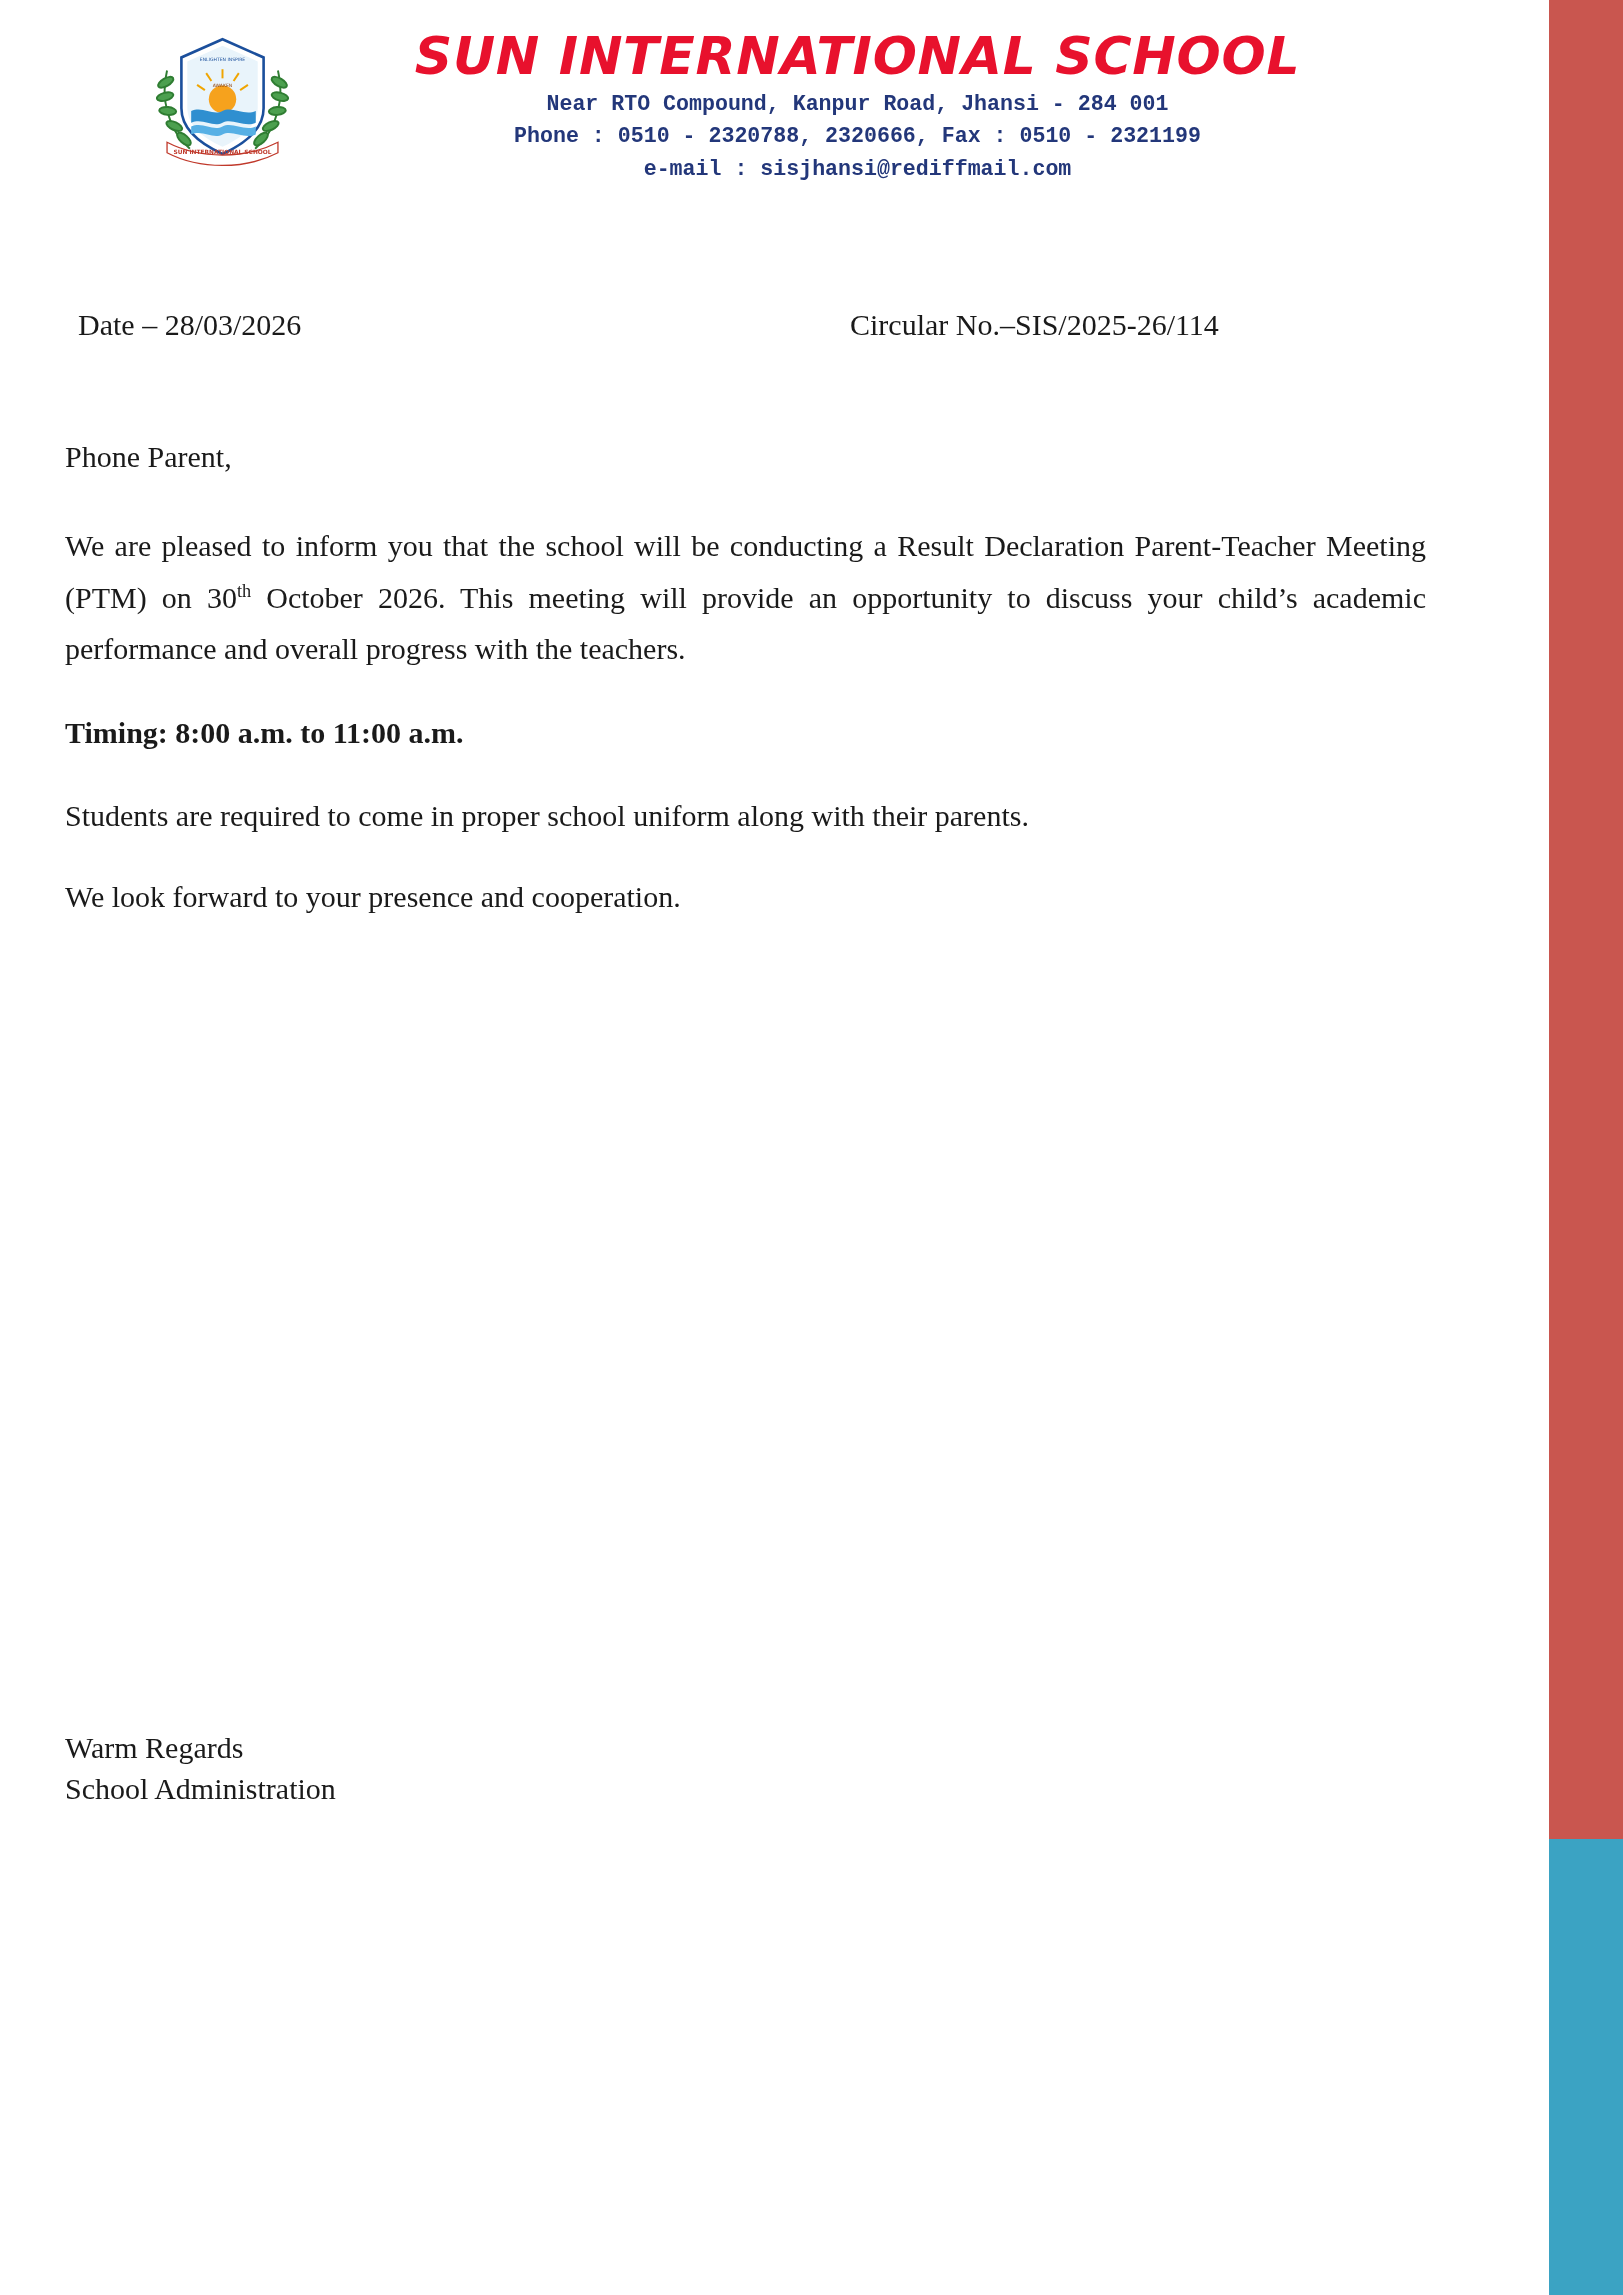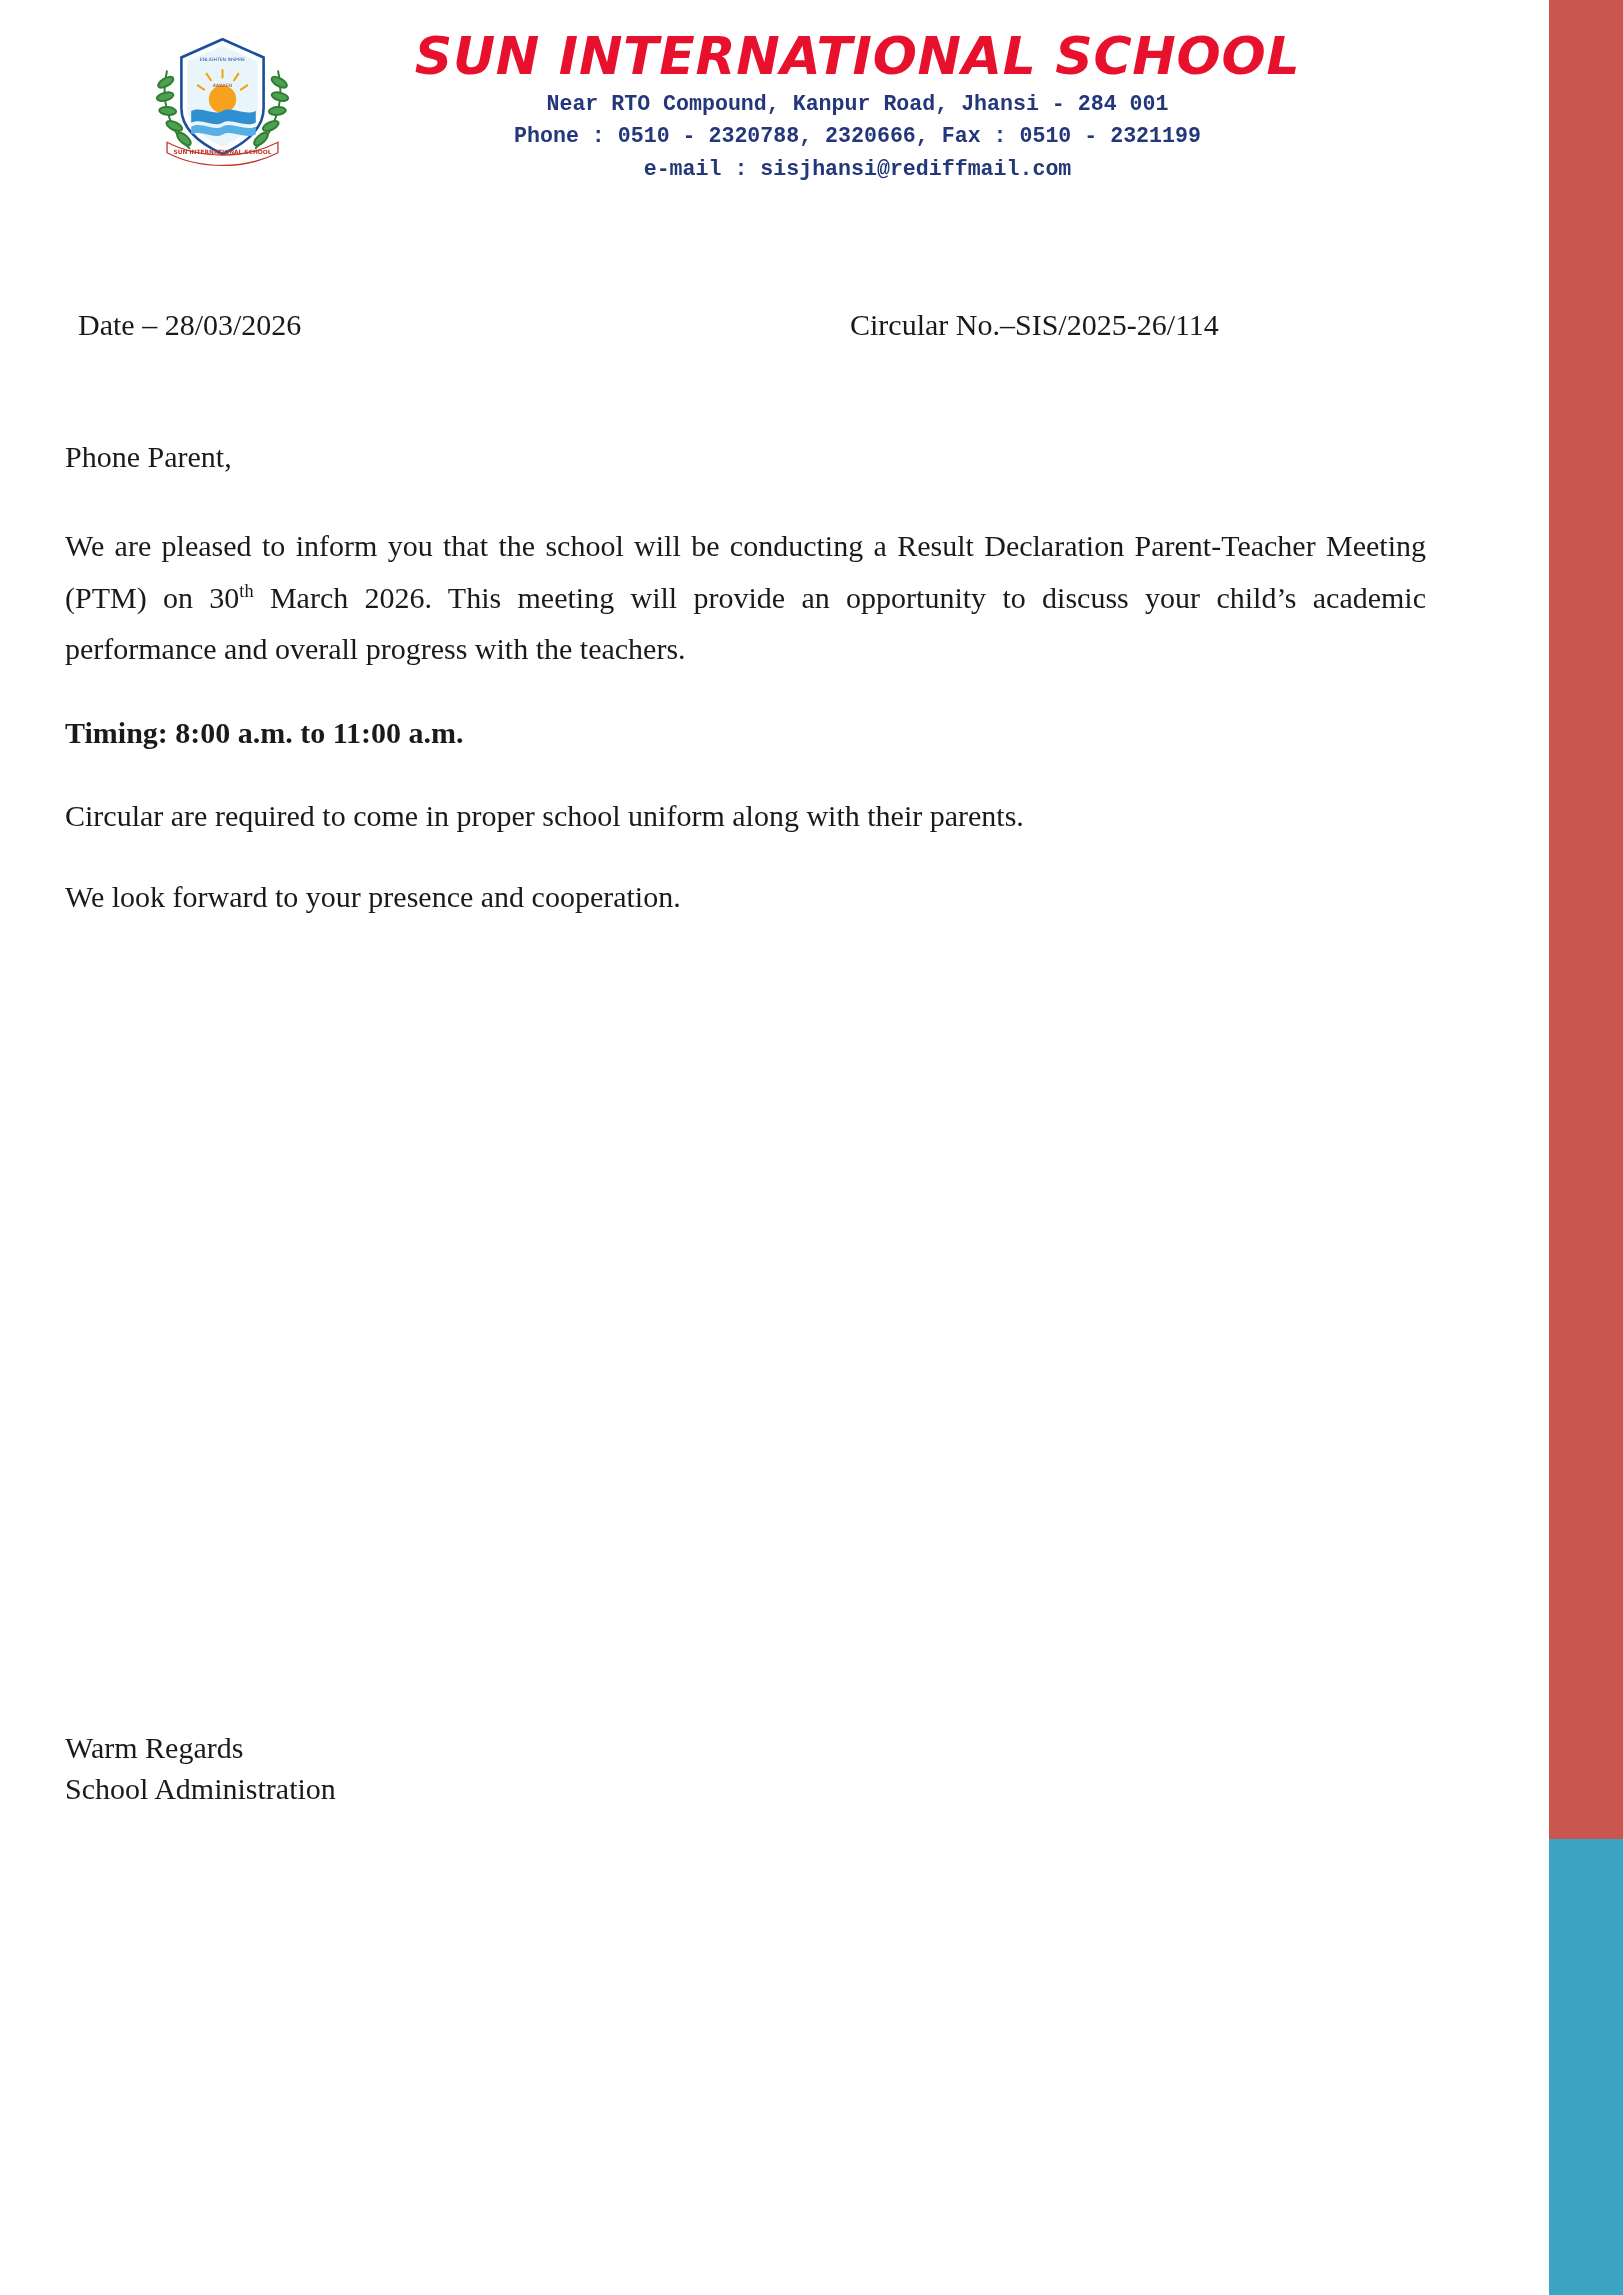--- a/index.html
+++ b/index.html
@@ -199,25 +199,25 @@
 
   <div class="content">
 
     <div class="meta-row">
       <div class="meta-date">Date – 28/03/2026</div>
       <div class="meta-circular">Circular No.–SIS/2025-26/114</div>
     </div>
 
     <div class="salutation">Phone Parent,</div>
 
-    <p class="para"><span>We are pleased to inform you that the school will be conducting a Result Declaration Parent-Teacher Meeting (PTM) on 30</span><span class="sup">th</span><span> March 2026. This meeting will provide an opportunity to discuss your child’s academic performance and overall progress with the teachers.</span></p>
+    <p class="para"><span>We are pleased to inform you that the school will be conducting a Result Declaration Parent-Teacher Meeting (PTM) on 30</span><span class="sup">th</span><span> October 2026. This meeting will provide an opportunity to discuss your child’s academic performance and overall progress with the teachers.</span></p>
 
     <p class="timing">Timing: 8:00 a.m. to 11:00 a.m.</p>
 
-    <p class="para loose">Circular are required to come in proper school uniform along with their parents.</p>
+    <p class="para loose">Students are required to come in proper school uniform along with their parents.</p>
 
     <p class="para loose">We look forward to your presence and cooperation.</p>
   </div>
 
   <div class="signoff">
     <div>Warm Regards</div>
     <div>School Administration</div>
   </div>
 
 </div>

